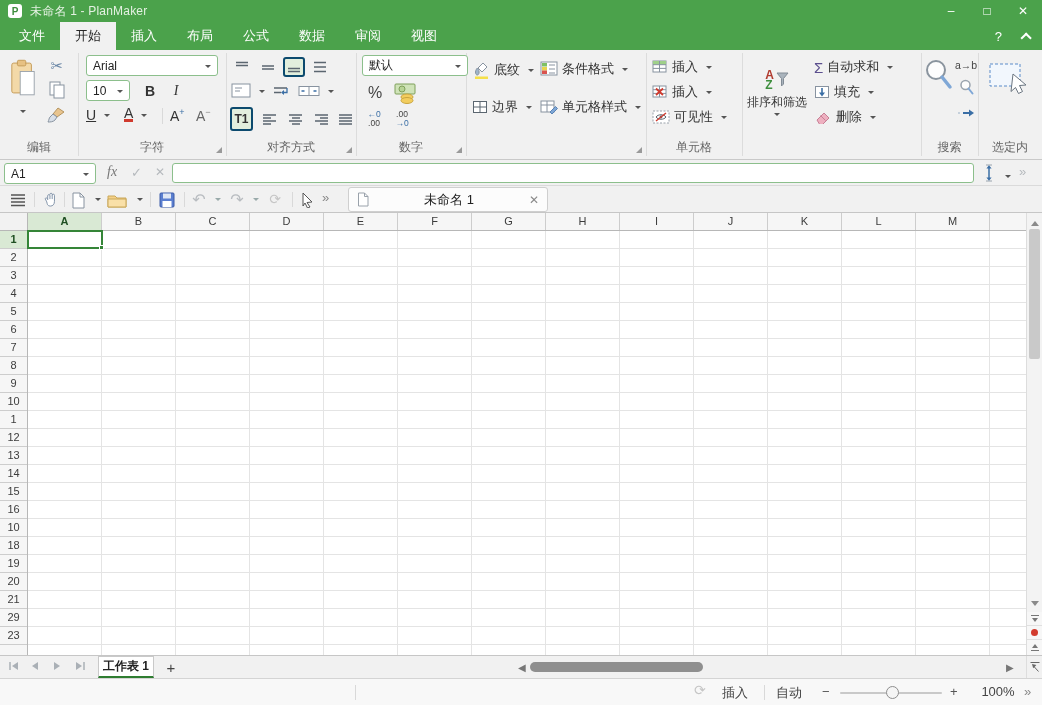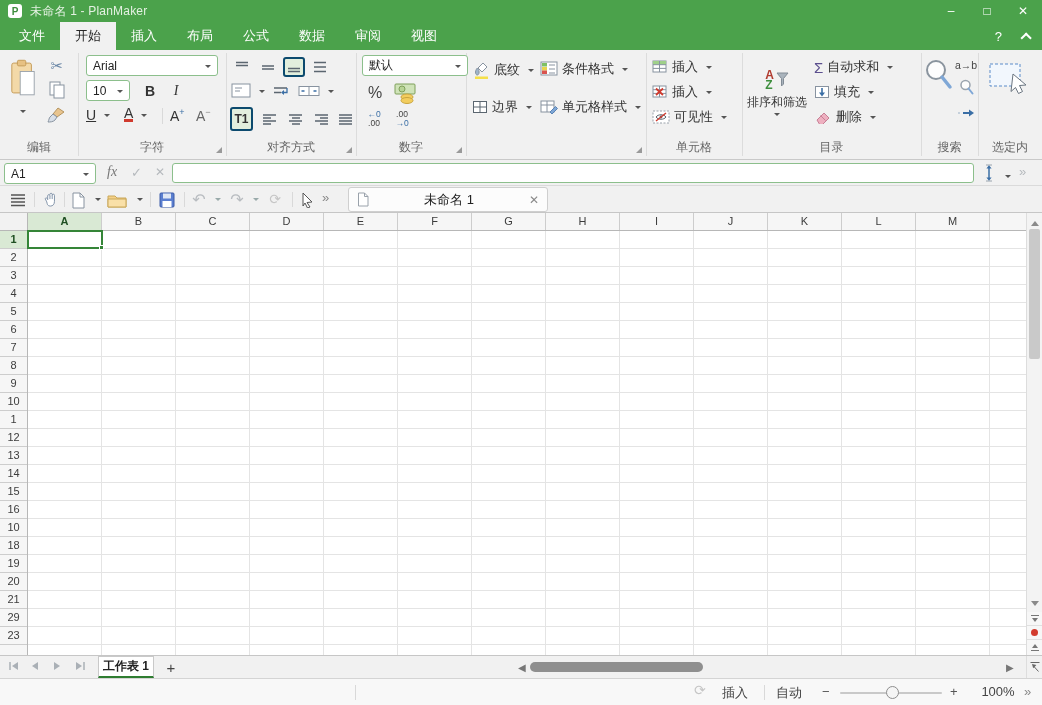--- a/index.html
+++ b/index.html
@@ -417,21 +417,20 @@
           <span class="car"></span>
         </div>
       <div class="tbtn" style="left:72px;top:58px">
         <svg width="18" height="14">
           <path d="M3 10l7-7 5 5-7 7H6z" fill="#eeb0c0" stroke="#c77f95"></path>
             <path d="M6.5 5.5l5 5" stroke="#c77f95"></path>
           </svg>
         <span>删除</span>
           <span class="car"></span>
         </div>
-      <div class="glabel">目录</div>
     </div>
 
     <div class="group" style="left:978px;width:64px">
       <div class="ib" style="left:8px;top:8px;width:48px;height:44px">
         <svg width="46" height="42">
           <rect x="3" y="5" width="30" height="22" fill="#f2f7fd" stroke="#5b8bc9" stroke-dasharray="3 2"></rect>
           <path d="M26 15l13 11-6.5.5 3 6-4 2-3-6-4.5 4z" fill="#fff" stroke="#6a7580"></path>
           </svg>
         </div>
       <div class="glabel">选定内</div>

